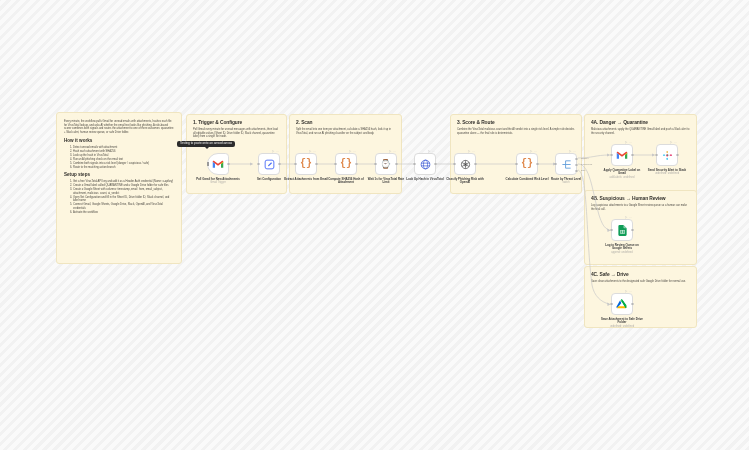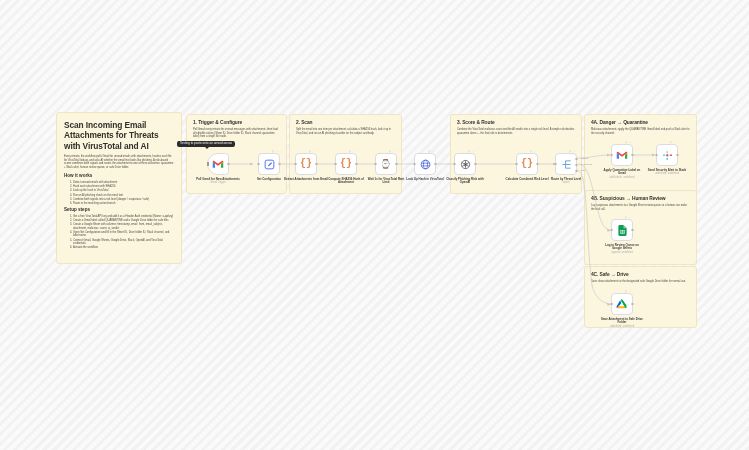--- a/index.html
+++ b/index.html
@@ -169,21 +169,20 @@
   <polygon class="wire-arrow" points="652,153.4 655.4,155 652,156.6"></polygon>
 
   <path class="wire" d="M578,164 C590,164 592,190 599,215 C602,224 604,228 609,230"></path>
   <polygon class="wire-arrow" points="607,228.6 610.6,230.3 607.6,232"></polygon>
 
   <path class="wire" d="M578,170 C588,172 586,240 592,285 C594,296 601,302 609,304"></path>
   <polygon class="wire-arrow" points="607,302.6 610.6,304.3 607.6,306"></polygon>
 </svg>
 
 <div class="sticky" id="note-main">
-  <div class="sticky-title">Scan Incoming Email Attachments for Threats with VirusTotal and AI</div>
   <div class="sticky-sub">Every minute, the workflow pulls Gmail for unread emails with attachments, hashes each file for VirusTotal lookup, and asks AI whether the email text looks like phishing. A rule-based scorer combines both signals and routes the attachment to one of three outcomes: quarantine + Slack alert, human review queue, or safe Drive folder.</div>
   <div class="sticky-h">How it works</div>
   <ol class="sticky-list">
     <li>Detect unread emails with attachment</li>
     <li>Hash each attachment with SHA256</li>
     <li>Look up the hash in VirusTotal</li>
     <li>Run an AI phishing check on the email text</li>
     <li>Combine both signals into a risk level (danger / suspicious / safe)</li>
     <li>Route to the matching action branch</li>
   </ol>

